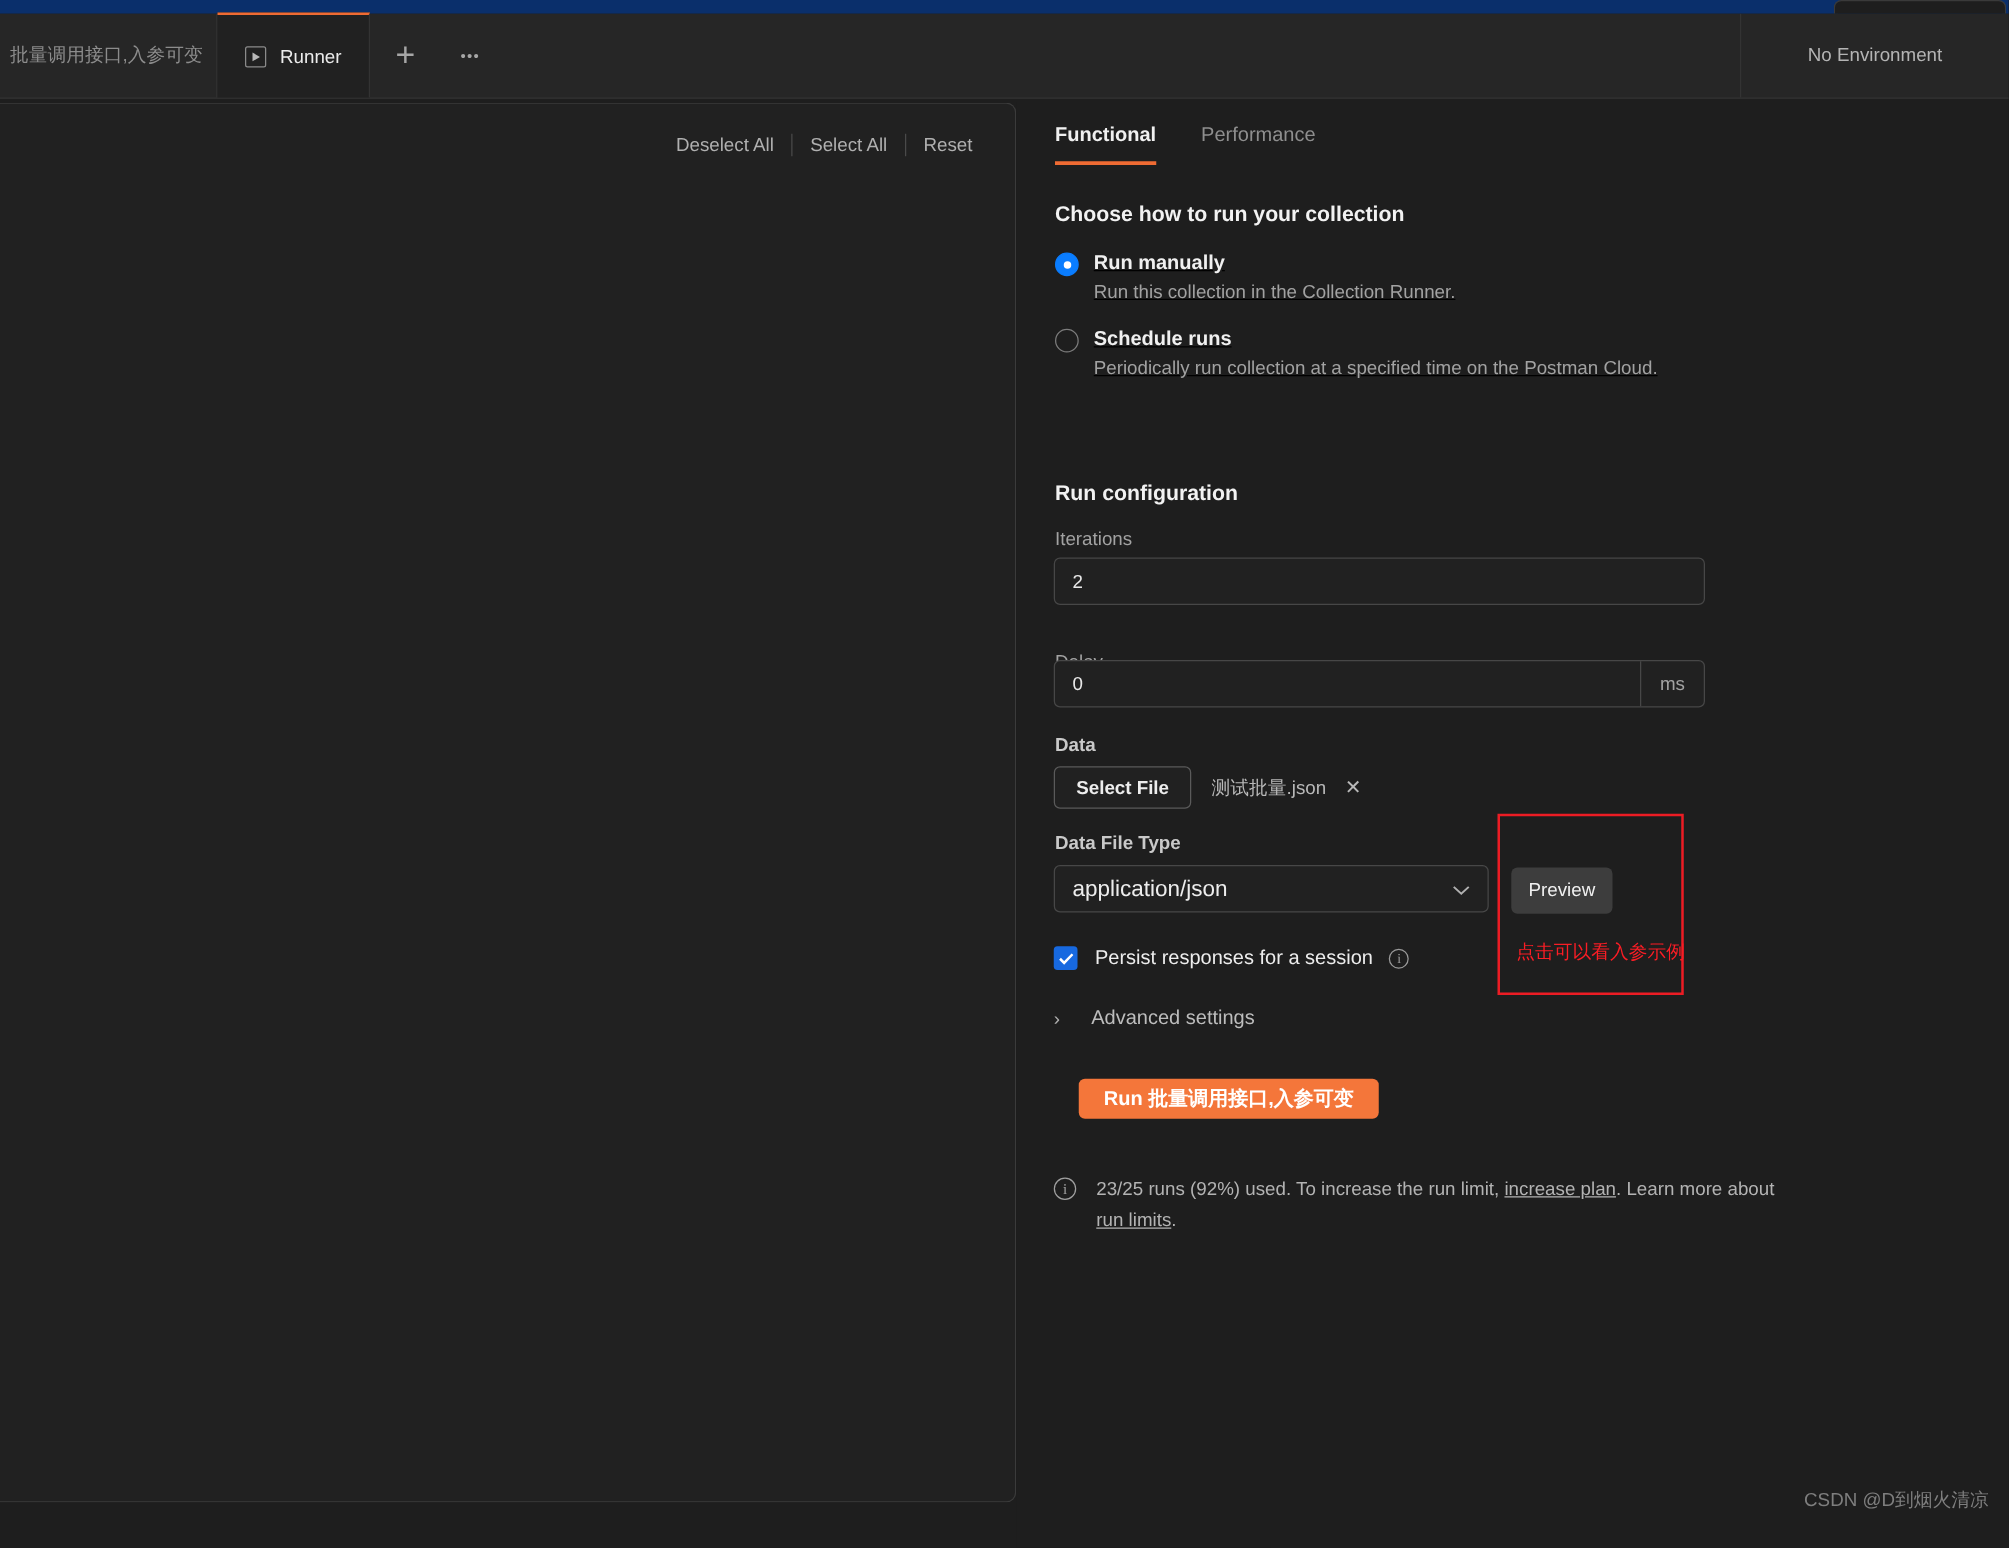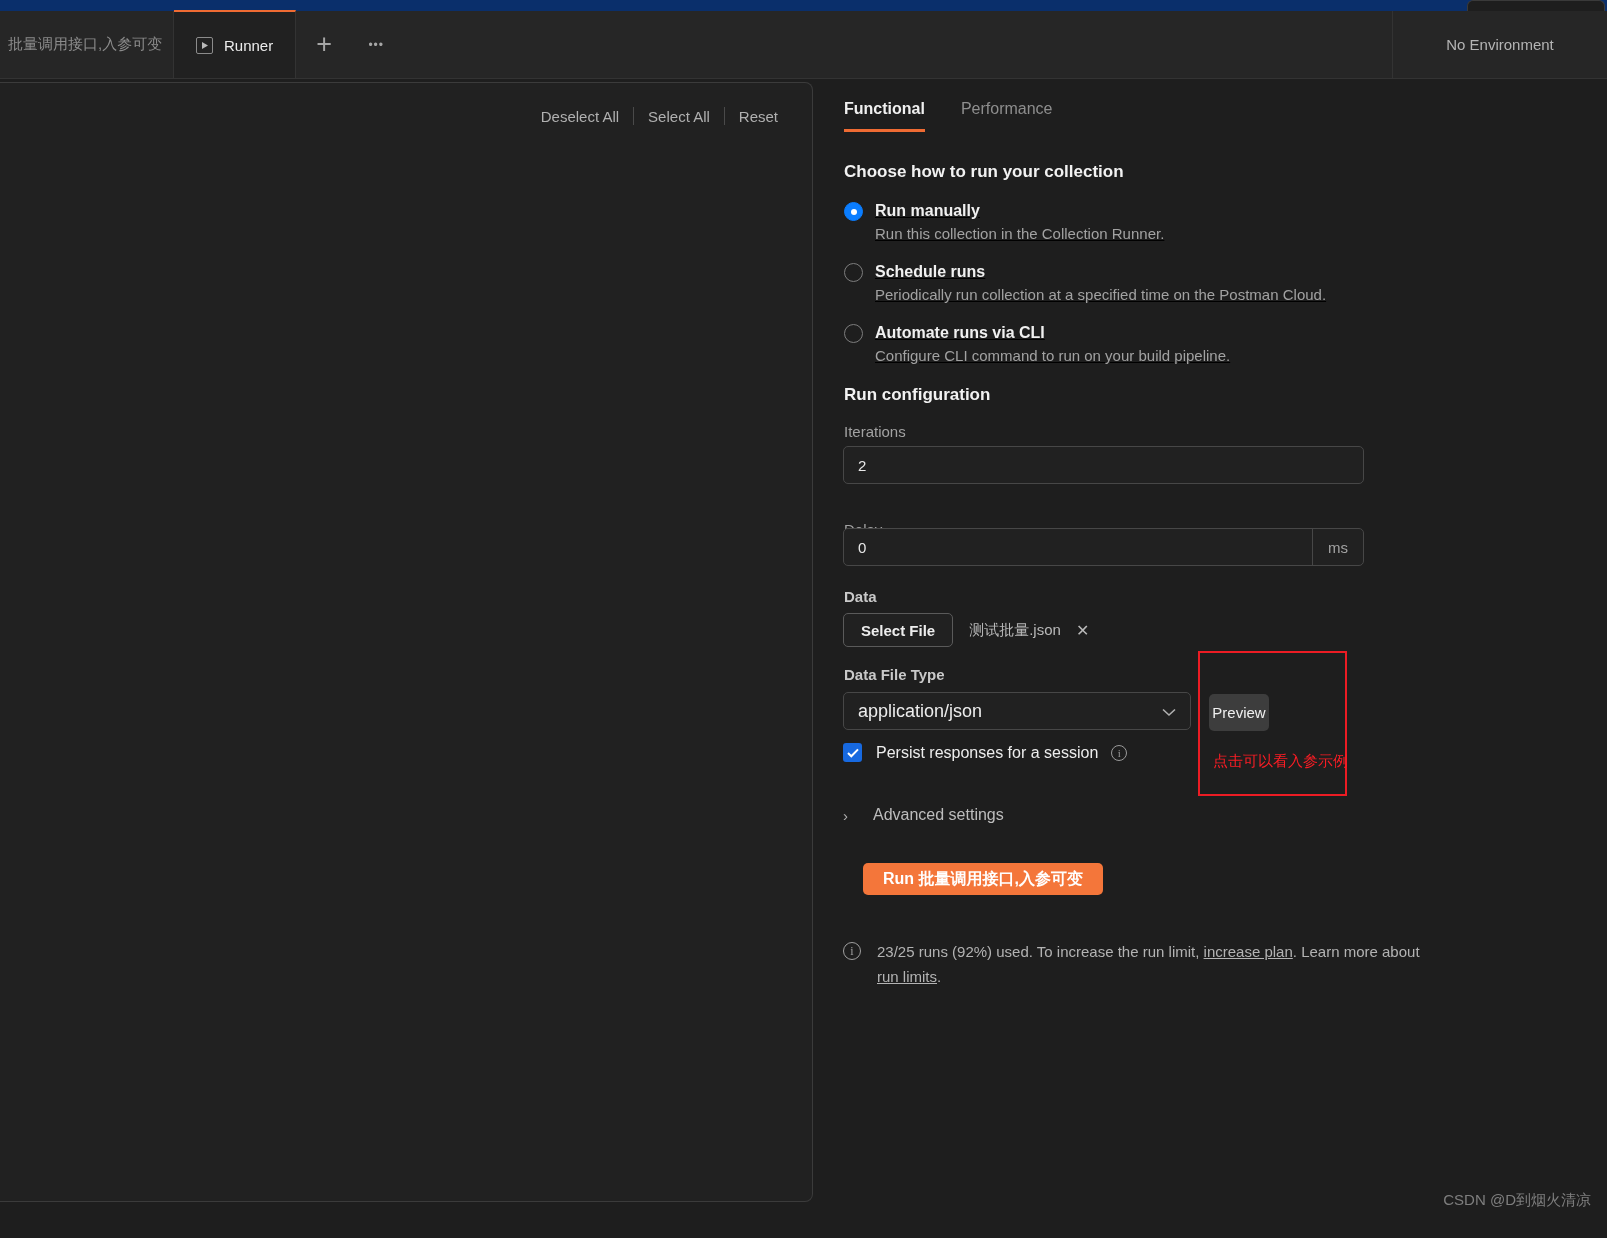--- a/index.html
+++ b/index.html
@@ -153,21 +153,21 @@
   #lbl-filetype { top: 584px; font-weight: 700; color: #c9c9c9; }
   .select-box {
     position: absolute; left: 30px; top: 610px;
     width: 348px; height: 38px;
     background: #212121; border: 1px solid #474747; border-radius: 5px;
     display: flex; align-items: center; padding: 0 14px;
     color: #ededed; font-size: 18px;
   }
   .select-box .chev { position: absolute; right: 14px; color: #b0b0b0; }
 
-  .checkbox-row { position: absolute; left: 30px; top: 661px; display: flex; align-items: center; }
+  .checkbox-row { position: absolute; left: 30px; top: 675px; display: flex; align-items: center; }
   .cbox {
     width: 19px; height: 19px; border-radius: 3px; background: #1769e0;
     display: flex; align-items: center; justify-content: center; flex: none;
   }
   .cbox svg { display: block; }
   .cbox-label { margin-left: 14px; color: #ededed; font-size: 16px; }
   .info-circle {
     margin-left: 13px; width: 16px; height: 16px; border-radius: 50%;
     border: 1.3px solid #9a9a9a; color: #9a9a9a;
     font-size: 11px; display: flex; align-items: center; justify-content: center;
@@ -204,21 +204,21 @@
   .runs-note .txt u { text-decoration: underline; }
 
   
   .annot-box {
     position: absolute; left: 1198px; top: 651px;
     width: 149px; height: 145px;
     border: 2px solid #ec1c24; background: transparent;
   }
   .preview-btn {
     position: absolute; left: 1209px; top: 694px;
-    width: 60px; height: 37px; background: #3d3d3d;
+    width: 81px; height: 37px; background: #3d3d3d;
     border: none; border-radius: 5px; color: #f0f0f0;
     font-size: 15px; display: flex; align-items: center; justify-content: center;
     font-family: "Liberation Sans", sans-serif;
   }
   .annot-text {
     position: absolute; left: 1213px; top: 752px;
     color: #fb1d25; font-size: 15px; white-space: nowrap;
   }
 
   .watermark {
@@ -276,25 +276,20 @@
       <div class="radio-item">
         <span class="radio-circle checked"></span>
         <div class="radio-label">Run manually</div>
         <div class="radio-desc">Run this collection in the Collection Runner.</div>
       </div>
       <div class="radio-item">
         <span class="radio-circle"></span>
         <div class="radio-label">Schedule runs</div>
         <div class="radio-desc">Periodically run collection at a specified time on the Postman Cloud.</div>
       </div>
-      <div class="radio-item">
-        <span class="radio-circle"></span>
-        <div class="radio-label">Automate runs via CLI</div>
-        <div class="radio-desc">Configure CLI command to run on your build pipeline.</div>
-      </div>
     </div>
 
     <div class="section-title" id="runcfg-title">Run configuration</div>
 
     <div class="field-label" id="lbl-iterations">Iterations</div>
     <div class="text-input" id="inp-iterations">2</div>
 
     <div class="field-label" id="lbl-delay">Delay</div>
     <div class="text-input" id="inp-delay">
       <span>0</span>

